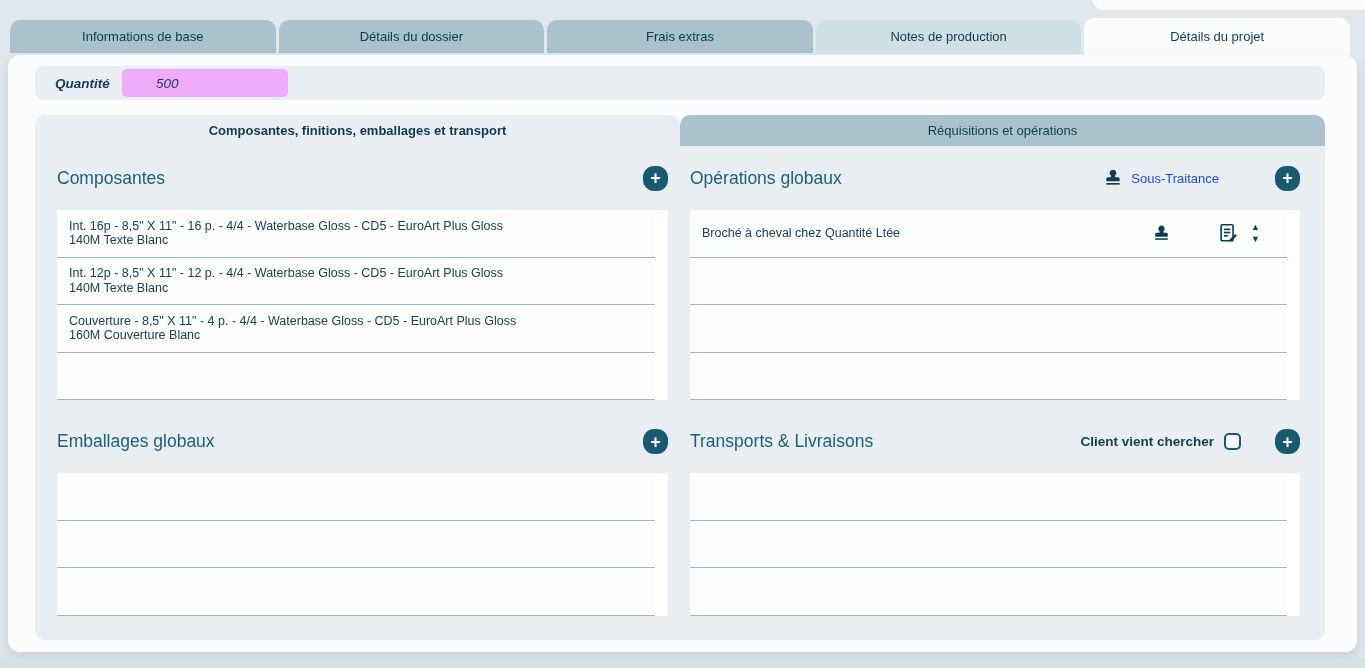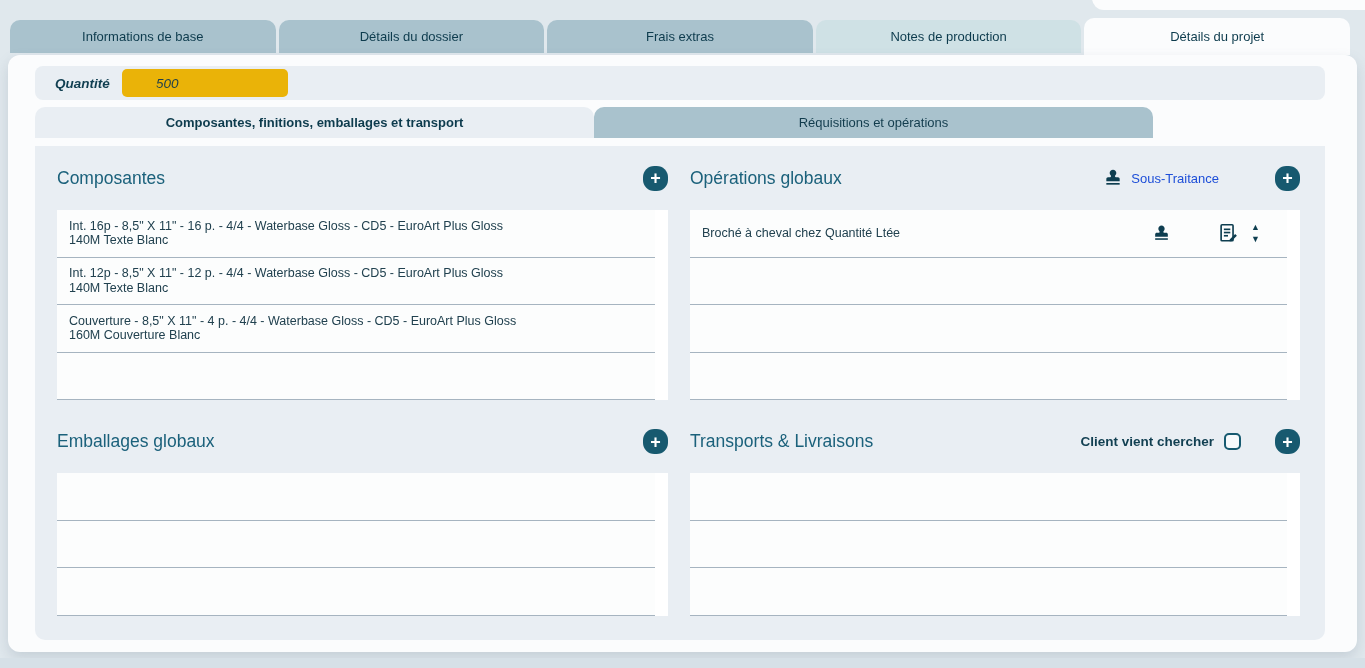--- a/index.html
+++ b/index.html
@@ -39,26 +39,26 @@
   }
   
   .qty-bar {
     position:absolute; left:27px; top:11px; width:1290px; height:34px;
     background:#e9eef3; border-radius:8px;
     display:flex; align-items:center;font-style:italic;
   }
   .qty-label { font-size:13.5px; font-weight:bold; color:#113f51; margin-left:20px; }
   .qty-input {
     position:absolute; left:87px; top:3px; width:166px; height:28px;
-    background:#eab308; border-radius:5px;
+    background:#f0abfc; border-radius:5px;
     display:flex; align-items:center; padding-left:34px;
     font-size:13.5px; color:#1d3e4d;
   }
   
-  .subtabs { position:absolute; left:27px; top:52px; width:1118px; height:31px; display:flex; }
+  .subtabs { position:absolute; left:27px; top:60px; width:1290px; height:31px; display:flex; }
   .subtab {
     flex:1; display:flex; align-items:center; justify-content:center;
     font-size:13px; border-radius:10px 10px 0 0; cursor:pointer;
   }
   .subtab.active { background:#e9eef3; font-weight:bold; color:#0d3b4d; }
   .subtab.inactive { background:#a9c2cd; color:#123c4d; }
   
   .panel {
     position:absolute; left:27px; top:91px; width:1290px; height:494px;
     background:#e9eef3; border-radius:0 0 10px 10px;

